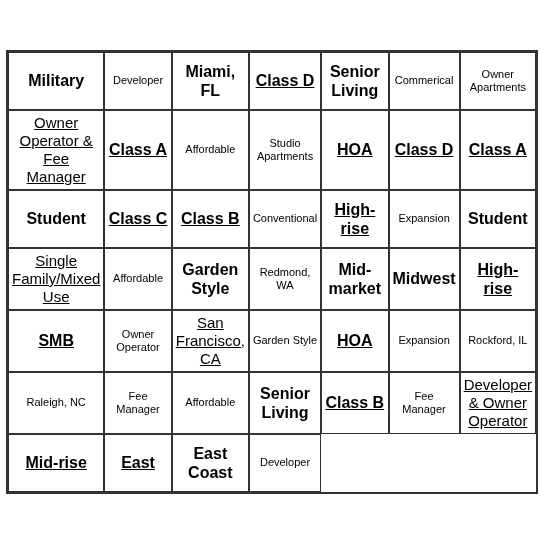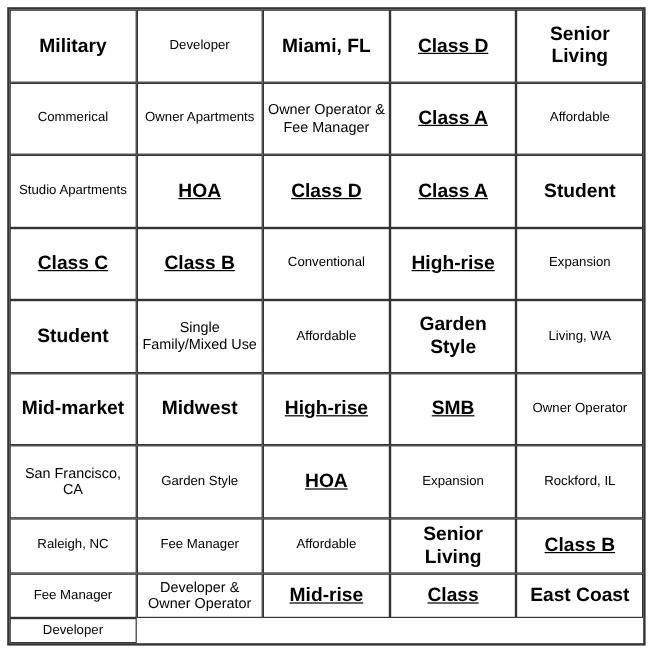--- a/index.html
+++ b/index.html
@@ -7,24 +7,24 @@
       width: 544px;
       height: 544px;
       background: #fff;
       font-family: Arial, sans-serif;
       display: flex;
       align-items: center;
       justify-content: center;
     }
     .bingo-grid {
       display: grid;
-      grid-template-columns: repeat(5, 1fr);
+      grid-template-columns: repeat(7, 1fr);
       grid-template-rows: repeat(7, 1fr);
       width: 532px;
-      height: 532px;
+      height: 444px;
       border: 2px solid #333;
     }
     .cell {
       border: 1px solid #333;
       display: flex;
       align-items: center;
       justify-content: center;
       text-align: center;
       padding: 3px;
       line-height: 1.2;
@@ -35,21 +35,22 @@
       text-decoration: underline;
     }
     .cell-medium {
       font-size: 16px;
       font-weight: bold;
     }
     .cell-small {
       font-size: 11px;
     }
     .cell-xsmall {
-      font-size: 12px;
+      font-size: 15px;
+      text-decoration: underline;
     }
   </style>
 </head>
 <body>
 
 <div class="bingo-grid">
 <div class="cell">
       <span class="cell-medium">Military</span>
     </div>
     <div class="cell">
@@ -115,21 +116,21 @@
     <div class="cell">
       <span class="cell-xsmall">Single Family/Mixed Use</span>
     </div>
     <div class="cell">
       <span class="cell-small">Affordable</span>
     </div>
     <div class="cell">
       <span class="cell-medium">Garden Style</span>
     </div>
     <div class="cell">
-      <span class="cell-small">Living, WA</span>
+      <span class="cell-small">Redmond, WA</span>
     </div>
     <div class="cell">
       <span class="cell-medium">Mid-market</span>
     </div>
     <div class="cell">
       <span class="cell-medium">Midwest</span>
     </div>
     <div class="cell">
       <span class="cell-large">High-rise</span>
     </div>
@@ -172,21 +173,21 @@
     <div class="cell">
       <span class="cell-small">Fee Manager</span>
     </div>
     <div class="cell">
       <span class="cell-xsmall">Developer &amp; Owner Operator</span>
     </div>
     <div class="cell">
       <span class="cell-large">Mid-rise</span>
     </div>
     <div class="cell">
-      <span class="cell-large">Class</span>
+      <span class="cell-large">East</span>
     </div>
     <div class="cell">
       <span class="cell-medium">East Coast</span>
     </div>
     <div class="cell">
       <span class="cell-small">Developer</span>
     </div>
   </div>
 
 </body></html>

